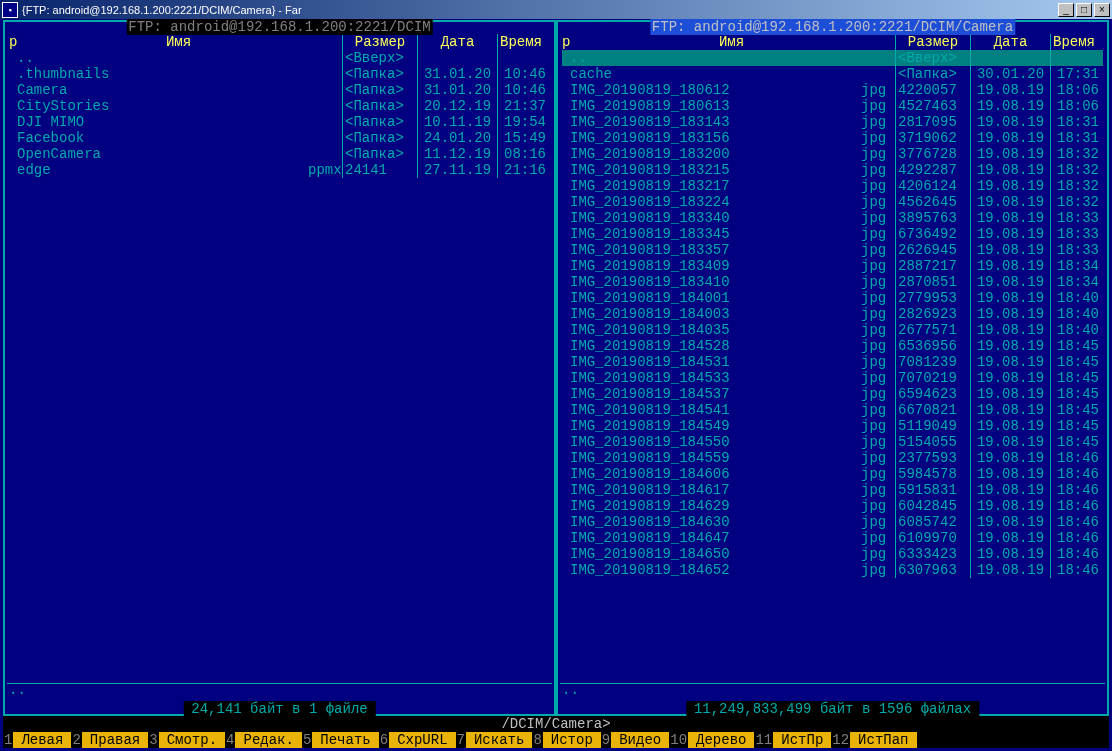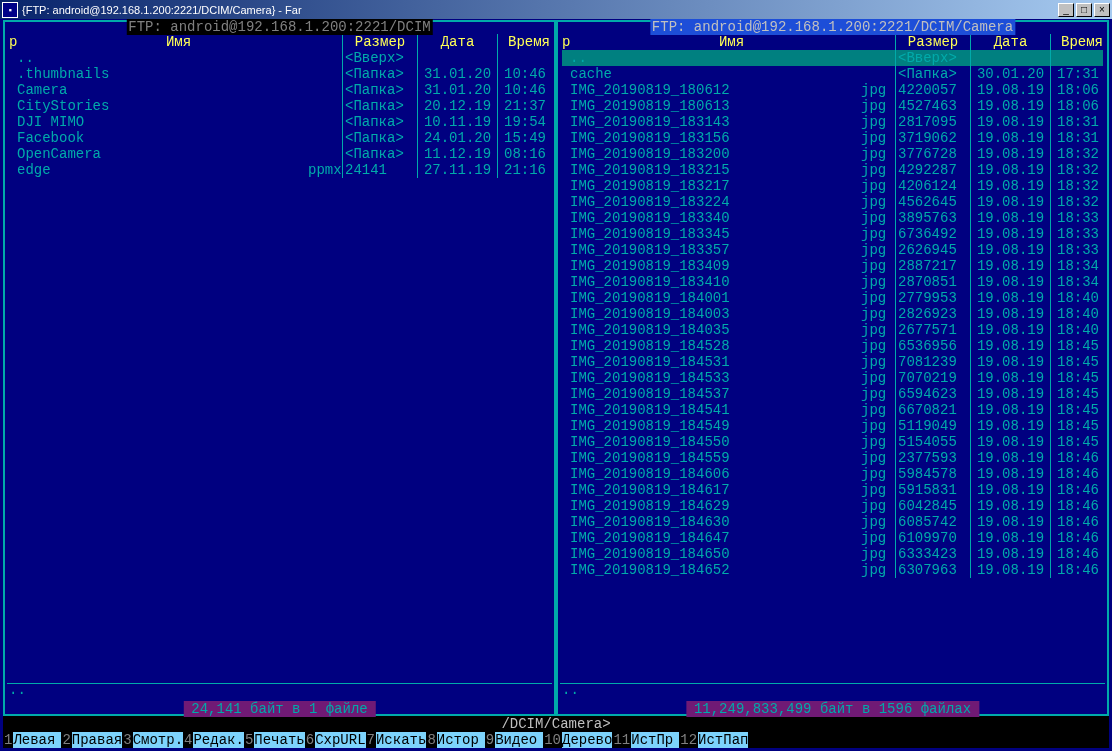--- a/index.html
+++ b/index.html
@@ -15,41 +15,41 @@
   .panel { flex: 1; position: relative; }
   .frame { position: absolute; inset: 0; }
   .frame-border { position: absolute; inset: 0; border: 2px double #00aaaa; }
   .panel-title { position: absolute; top: -1px; left: 50%; transform: translateX(-50%); background: #000000; padding: 0 2px; color: #808080; white-space: nowrap; z-index: 2; }
   .panel-title.hl { background: #1d4ed8; color: #c0c0c0; }
   .headers { position: absolute; top: 14px; left: 6px; right: 6px; height: 16px; display: flex; color: #ffff55; z-index: 1; }
   .col-r { width: 8px; }
   .col-name { flex: 1; text-align: center; }
   .col-size { width: 70px; text-align: center; }
   .col-date { width: 75px; text-align: center; }
-  .col-time { width: 50px; text-align: right; }
+  .col-time { width: 50px; text-align: left; }
   .sep { width: 1px; background: #00aaaa; margin: 0 2px; }
   .rows { position: absolute; top: 30px; left: 6px; right: 6px; bottom: 34px; overflow: hidden; z-index: 1; }
   .row { display: flex; height: 16px; color: #00aaaa; white-space: nowrap; }
   .row.cursor { background: #008080; }
   .cell-r { width: 8px; }
   .cell-name { flex: 1; overflow: hidden; }
   .cell-ext { width: 32px; text-align: left; }
   .cell-size { width: 70px; }
   .cell-date { width: 75px; text-align: center; }
   .cell-time { width: 50px; text-align: center; }
   .vsep { width: 1px; background: #00aaaa; margin: 0 2px; align-self: stretch; }
   .footer-sel { position: absolute; bottom: 18px; left: 6px; color: #00aaaa; z-index:1; }
-  .status { position: absolute; bottom: -1px; left: 50%; transform: translateX(-50%); background: #701a75; padding: 0 8px; color: #00aaaa; white-space: nowrap; z-index: 2; }
+  .status { position: absolute; bottom: -1px; left: 50%; transform: translateX(-50%); background: #000000; padding: 0 8px; color: #00aaaa; white-space: nowrap; z-index: 2; }
   .hline { position: absolute; left: 4px; right: 4px; bottom: 32px; height: 1px; background: #00aaaa; z-index: 0;}
   .cmdline { height: 16px; background: #000; color: #c0c0c0; padding: 0 4px; display: flex; align-items: center; flex-direction: column; }
   .cursor-blink { display:inline-block; width:8px; height:14px; background:#c0c0c0; margin-left:1px;}
   .keybar { height: 16px; background: #000; display: flex; font-size: 14px; }
   .keybar .kbitem { display: flex; }
   .keybar .knum { color: #808080; background: #000; padding: 0 1px; }
-  .keybar .klbl { color: #000; background: #7dd3fc; padding: 0 0; min-width: 48px; }
+  .keybar .klbl { color: #000; background: #eab308; padding: 0 8px; min-width: 48px; }
 </style>
 </head>
 <body>
 
 <div class="window">
   <div class="titlebar">
     <span class="icon">▪</span>
     <span class="title">{FTP: android@192.168.1.200:2221/DCIM/Camera} - Far</span>
     <span class="btns">
       <span class="btn">_</span>

